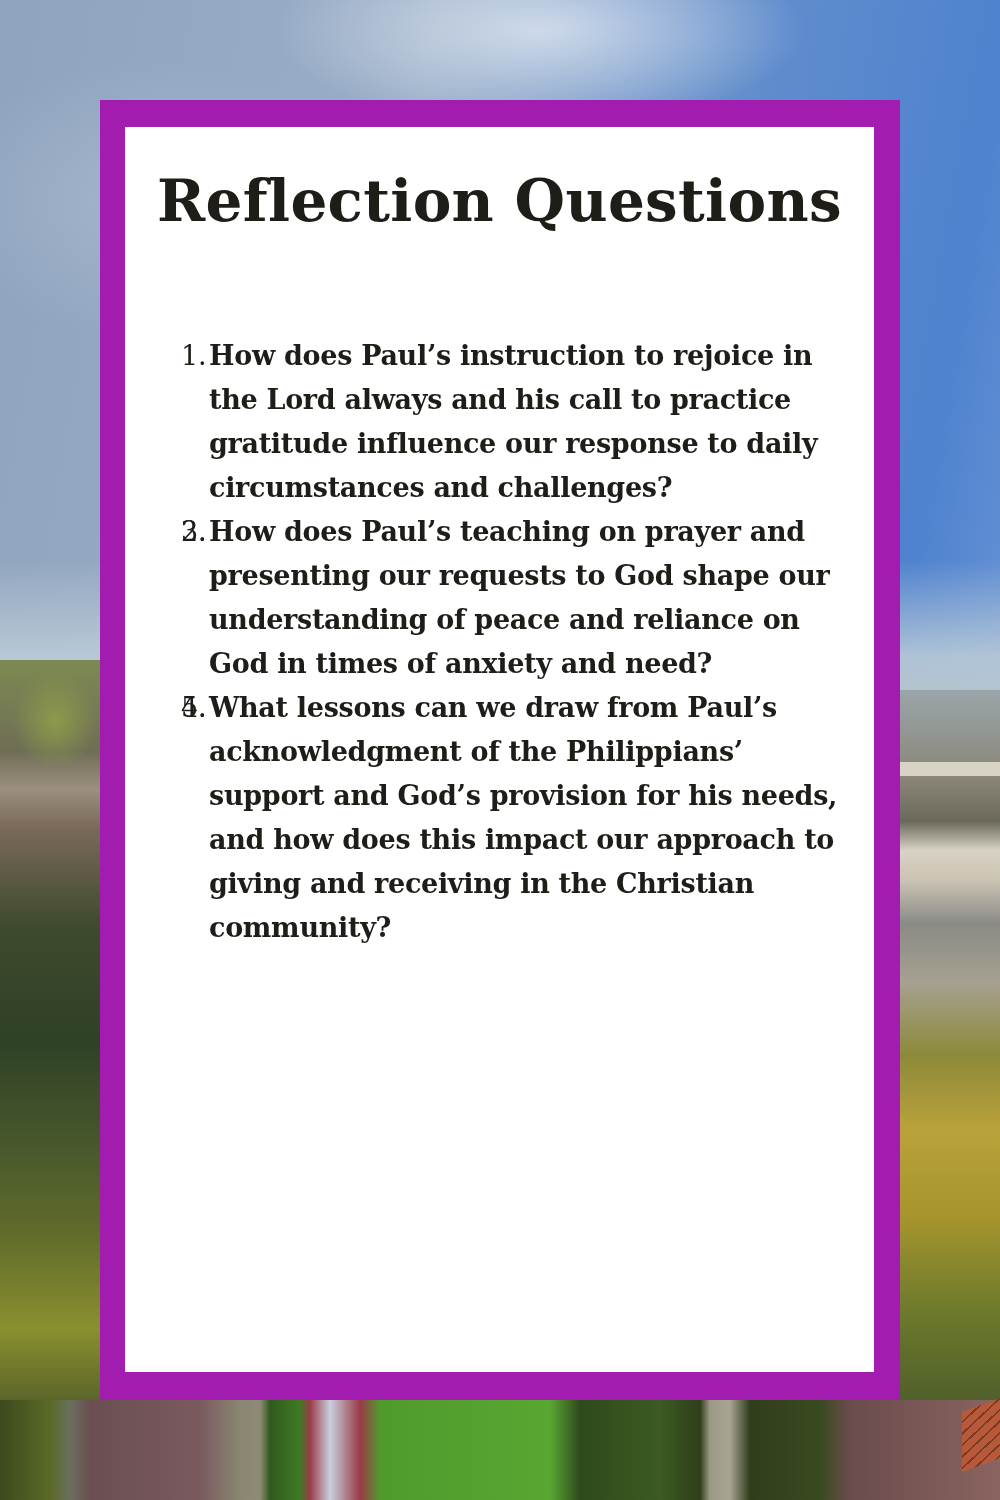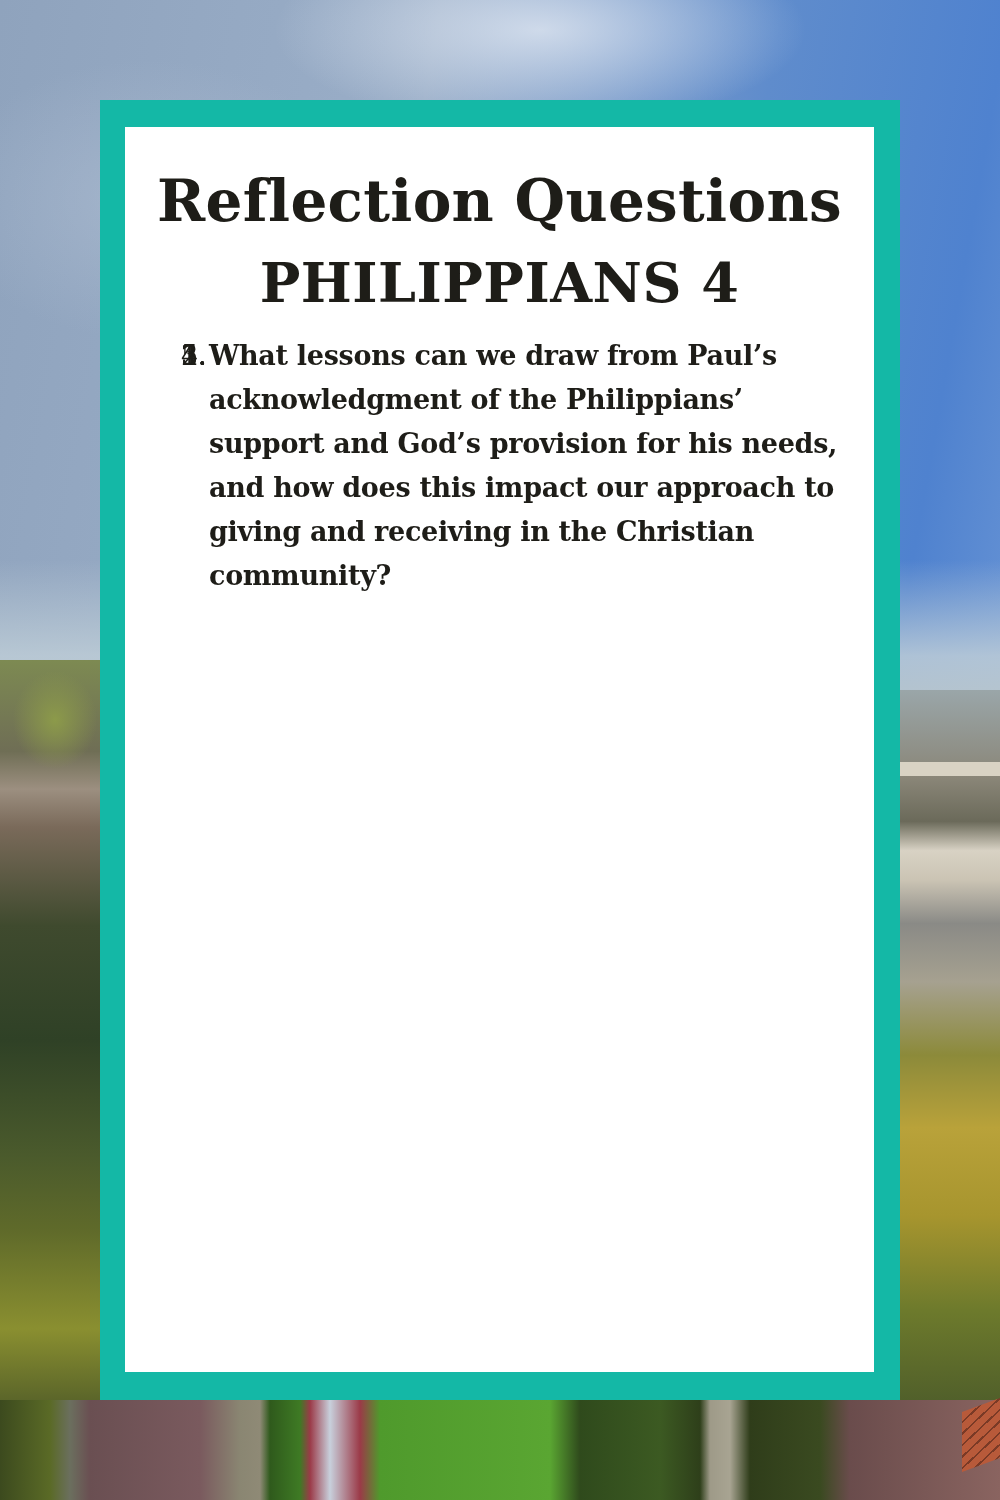--- a/index.html
+++ b/index.html
@@ -67,21 +67,21 @@
       transform: skewY(-20deg);
     }
 
     
     .card-frame {
       position: absolute;
       left: 100px;
       top: 100px;
       width: 800px;
       height: 1300px;
-      background: #14b8a6;
+      background: #a21caf;
       box-sizing: border-box;
     }
     .card {
       position: absolute;
       left: 25px;
       top: 27px;
       width: 749px;
       height: 1245px;
       background: #ffffff;
       box-sizing: border-box;
@@ -146,31 +146,32 @@
   <div class="bg-trees-left"></div>
   <div class="bg-trees-right"></div>
   <div class="bg-bridge-right"></div>
   <div class="bg-ground"></div>
   <div class="bg-bench"></div>
 </div>
 
 <div class="card-frame">
   <div class="card">
     <h1 class="title">Reflection Questions</h1>
-    <h2 class="subtitle">PHILIPPIANS 4</h2>
 
     <ol class="questions">
       <li class="q">
         <span class="q-num">1.</span>
+        <span>How does Paul’s instruction to rejoice in the Lord always and his call to practice gratitude influence our response to daily circumstances and challenges?</span>
       </li>
       <li class="q">
         <span class="q-num">2.</span>
       </li>
       <li class="q">
         <span class="q-num">3.</span>
+        <span>How does Paul’s teaching on prayer and presenting our requests to God shape our understanding of peace and reliance on God in times of anxiety and need?</span>
       </li>
       <li class="q">
         <span class="q-num">4.</span>
       </li>
       <li class="q">
         <span class="q-num">5.</span>
         <span>What lessons can we draw from Paul’s acknowledgment of the Philippians’ support and God’s provision for his needs, and how does this impact our approach to giving and receiving in the Christian community?</span>
       </li>
     </ol>
   </div>

